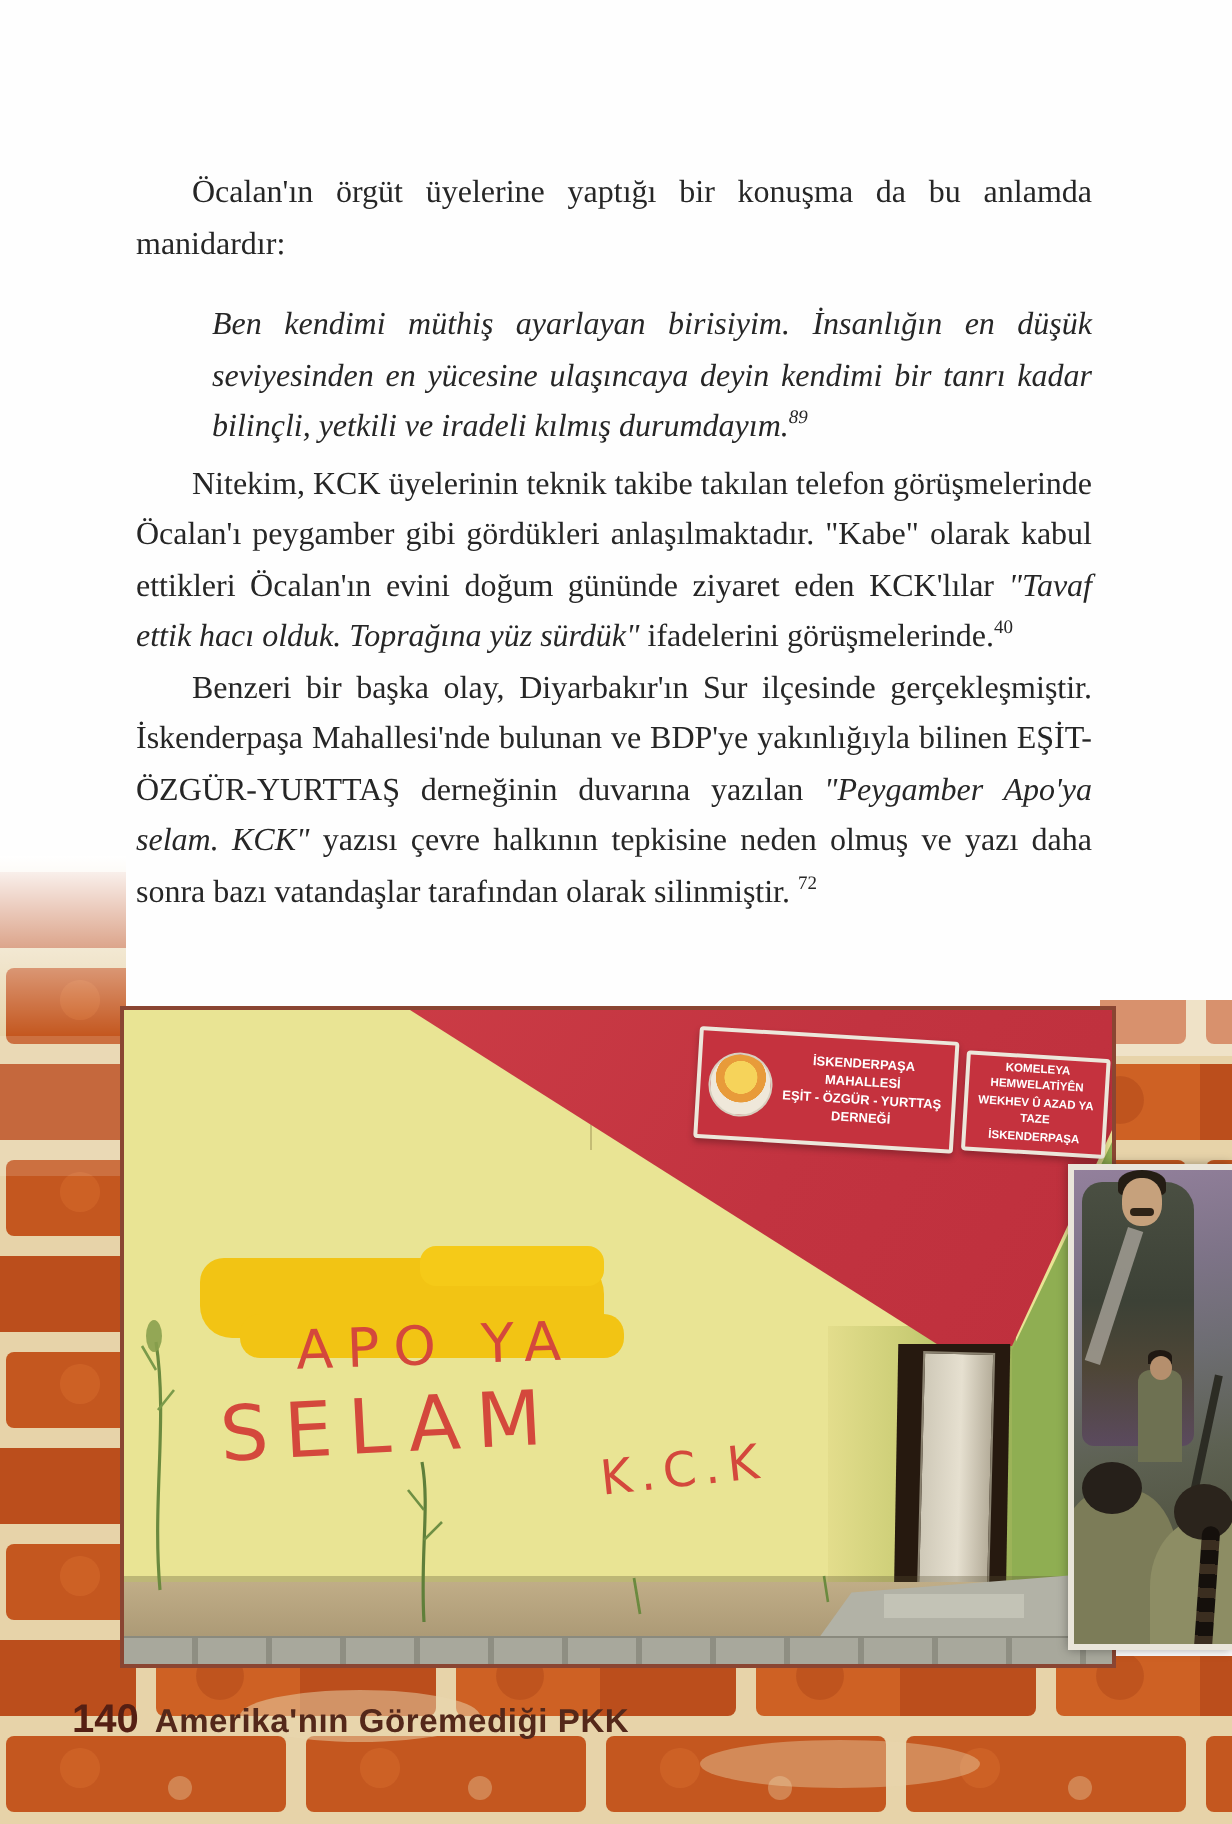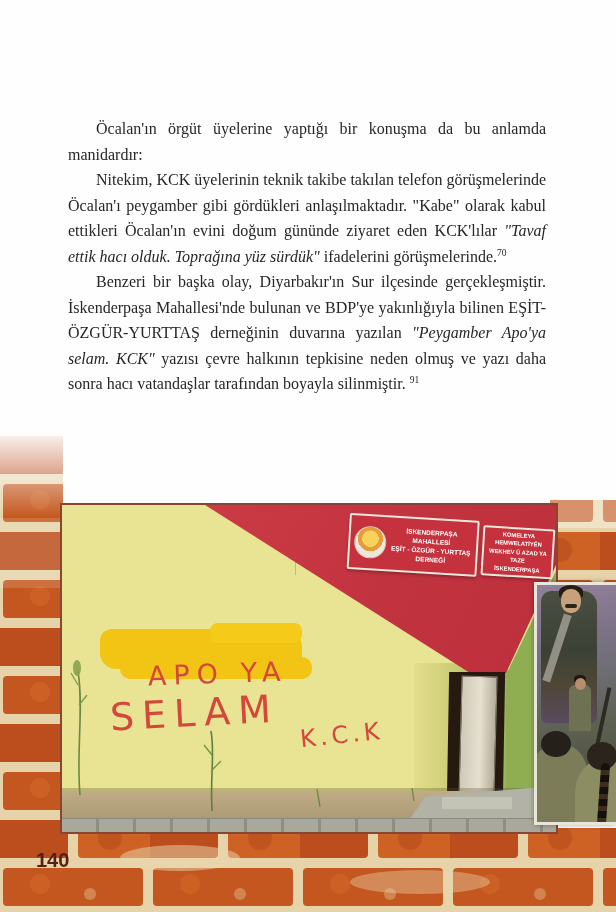--- a/index.html
+++ b/index.html
@@ -1,21 +1,21 @@
 <!DOCTYPE html>
 <html><head>
 <meta charset="utf-8">
 <style>
   html,body{margin:0;padding:0;}
   body{width:616px;height:912px;position:relative;overflow:hidden;background:#fefefe;
        font-family:"Liberation Serif", serif;}
   .bg-svg{position:absolute;left:0;top:0;z-index:0;}
 
   
-  .text-block{position:absolute;left:68px;top:116px;width:478px;z-index:1;
+  .text-block{position:absolute;left:68px;top:84px;width:478px;z-index:1;
               color:#262626;font-size:16px;line-height:25.5px;text-align:justify;}
   .para{margin:0;text-indent:28px;}
   .quote{margin:15px 0 3px 38px;width:440px;font-style:italic;text-indent:0;}
   sup{font-size:9.5px;line-height:0;vertical-align:super;}
   em{font-style:italic;}
 
   
   .photo{position:absolute;left:60px;top:503px;width:498px;height:331px;z-index:2;
          border:2px solid #8a4532;box-sizing:border-box;overflow:hidden;background:#e9e494;}
   .photo .abs{position:absolute;}
@@ -111,22 +111,23 @@
   <rect x="550" y="500" width="66" height="88" fill="url(#brickp)"></rect>
   <ellipse cx="180" cy="858" rx="60" ry="13" fill="#ead8b0" opacity="0.5"></ellipse>
   <ellipse cx="420" cy="882" rx="70" ry="12" fill="#ead8b0" opacity="0.4"></ellipse>
   <rect x="0" y="428" width="63" height="90" fill="url(#whitefade)"></rect>
   <rect x="0" y="518" width="63" height="70" fill="#ffffff" opacity="0.15"></rect>
   <rect x="550" y="500" width="66" height="28" fill="#ffffff" opacity="0.35"></rect>
 </svg>
 
 <div class="text-block">
   <p class="para"><span>Öcalan'ın örgüt üyelerine yaptığı bir konuşma da bu anlamda manidardır:</span></p>
-  <p class="para"><span>Nitekim, KCK üyelerinin teknik takibe takılan telefon görüşmelerinde Öcalan'ı peygamber gibi gördükleri anlaşılmaktadır. "Kabe" olarak kabul ettikleri Öcalan'ın evini doğum gününde ziyaret eden KCK'lılar </span><em>"Tavaf ettik hacı olduk. Toprağına yüz sürdük"</em><span> ifadelerini görüşmelerinde.</span><sup>70</sup></p>
-  <p class="para"><span>Benzeri bir başka olay, Diyarbakır'ın Sur ilçesinde gerçekleşmiştir. İskenderpaşa Mahallesi'nde bulunan ve BDP'ye yakınlığıyla bilinen EŞİT-ÖZGÜR-YURTTAŞ derneğinin duvarına yazılan </span><em>"Peygamber Apo'ya selam. KCK"</em><span> yazısı çevre halkının tepkisine neden olmuş ve yazı daha sonra hacı vatandaşlar tarafından boyayla silinmiştir. </span><sup>91</sup></p>
+  <p class="quote"><em>Ben kendimi müthiş ayarlayan birisiyim. İnsanlığın en düşük seviyesinden en yücesine ulaşıncaya deyin kendimi bir tanrı kadar bilinçli, yetkili ve iradeli kılmış durumdayım.</em><sup>89</sup></p>
+  <p class="para"><span>Nitekim, KCK üyelerinin teknik takibe takılan telefon görüşmelerinde Öcalan'ı peygamber gibi gördükleri anlaşılmaktadır. "Kabe" olarak kabul ettikleri Öcalan'ın evini doğum gününde ziyaret eden KCK'lılar </span><em>"Tavaf ettik hacı olduk. Toprağına yüz sürdük"</em><span> ifadelerini görüşmelerinde.</span><sup>40</sup></p>
+  <p class="para"><span>Benzeri bir başka olay, Diyarbakır'ın Sur ilçesinde gerçekleşmiştir. İskenderpaşa Mahallesi'nde bulunan ve BDP'ye yakınlığıyla bilinen EŞİT-ÖZGÜR-YURTTAŞ derneğinin duvarına yazılan </span><em>"Peygamber Apo'ya selam. KCK"</em><span> yazısı çevre halkının tepkisine neden olmuş ve yazı daha sonra bazı vatandaşlar tarafından olarak silinmiştir. </span><sup>72</sup></p>
 </div>
 
 <div class="photo">
   <div class="abs wall-crack"></div>
   <div class="abs spray1"></div>
   <div class="abs spray2"></div>
   <div class="abs spray3"></div>
   <div class="abs door-surround"></div>
   <div class="abs green-wall"></div>
   <div class="abs red-wall"></div>
@@ -181,13 +182,14 @@
   <div class="abs small-head"></div>
   <div class="abs fg1"></div>
   <div class="abs fg-head1"></div>
   <div class="abs fg2"></div>
   <div class="abs fg-head2"></div>
   <div class="abs braid"></div>
 </div>
 
 <div class="footer">
   <span class="pnum">140</span>
+  <span class="btitle">Amerika'nın Göremediği PKK</span>
 </div>
 
 </body></html>

